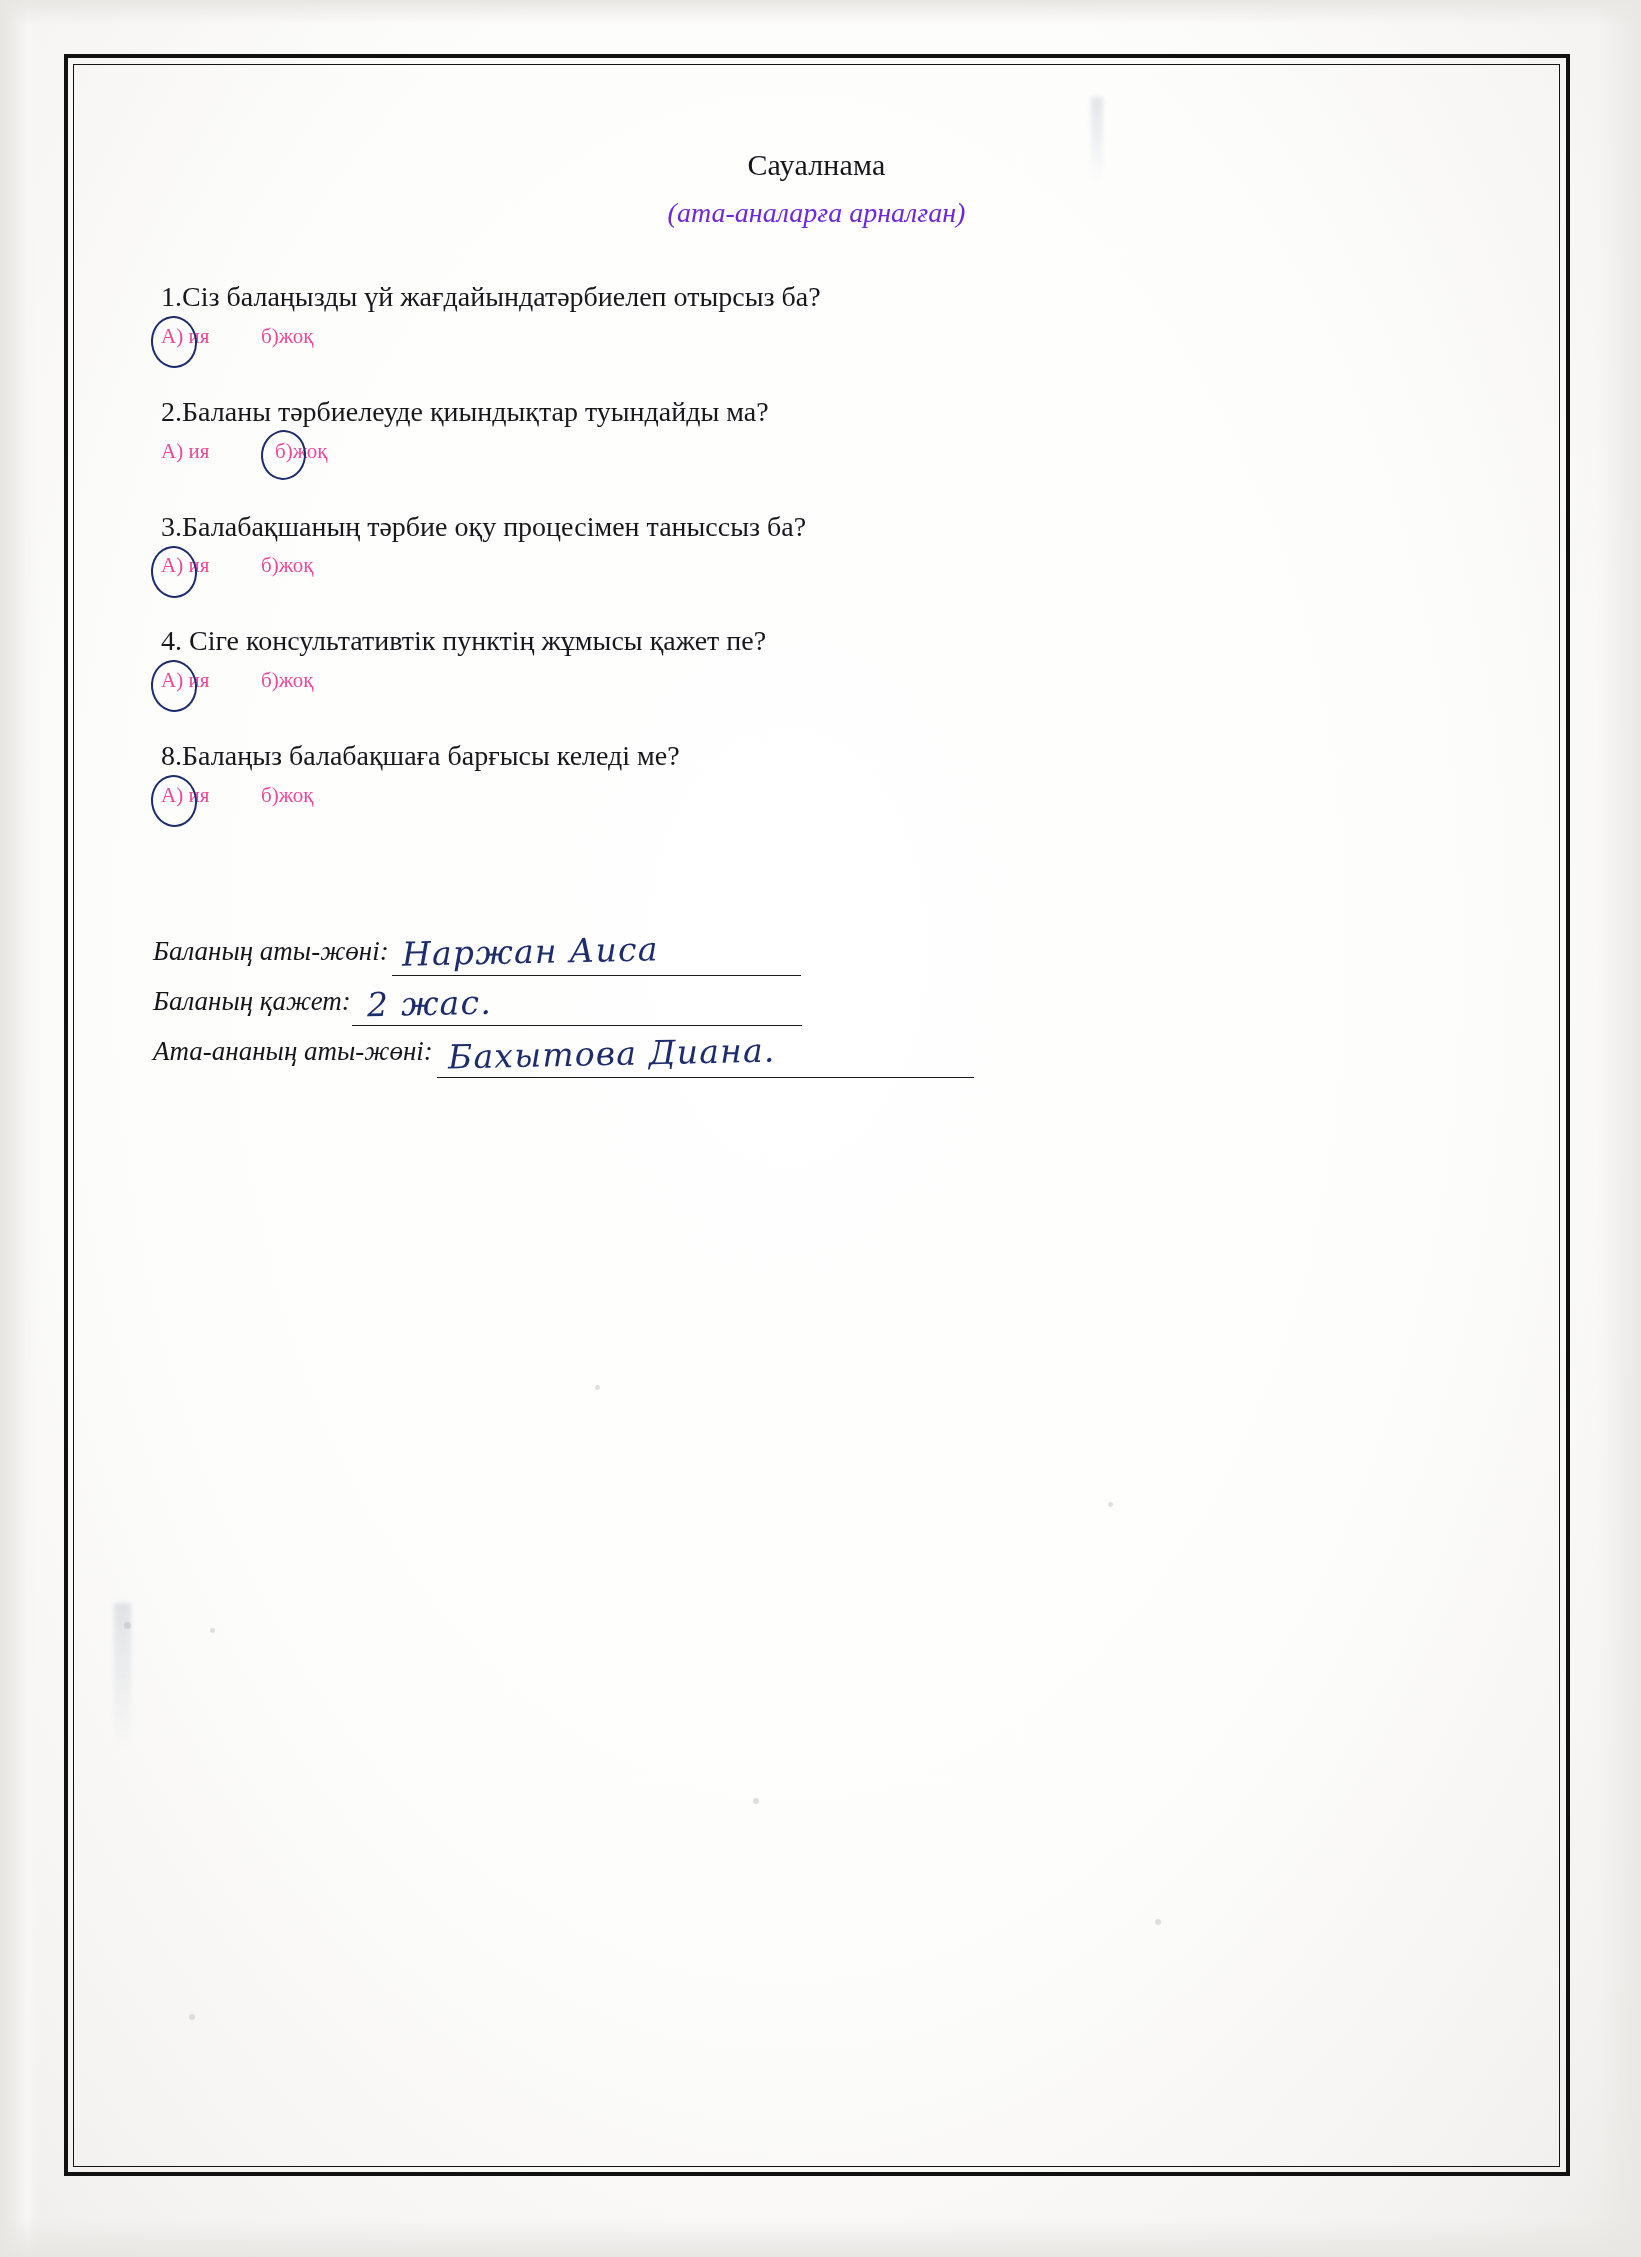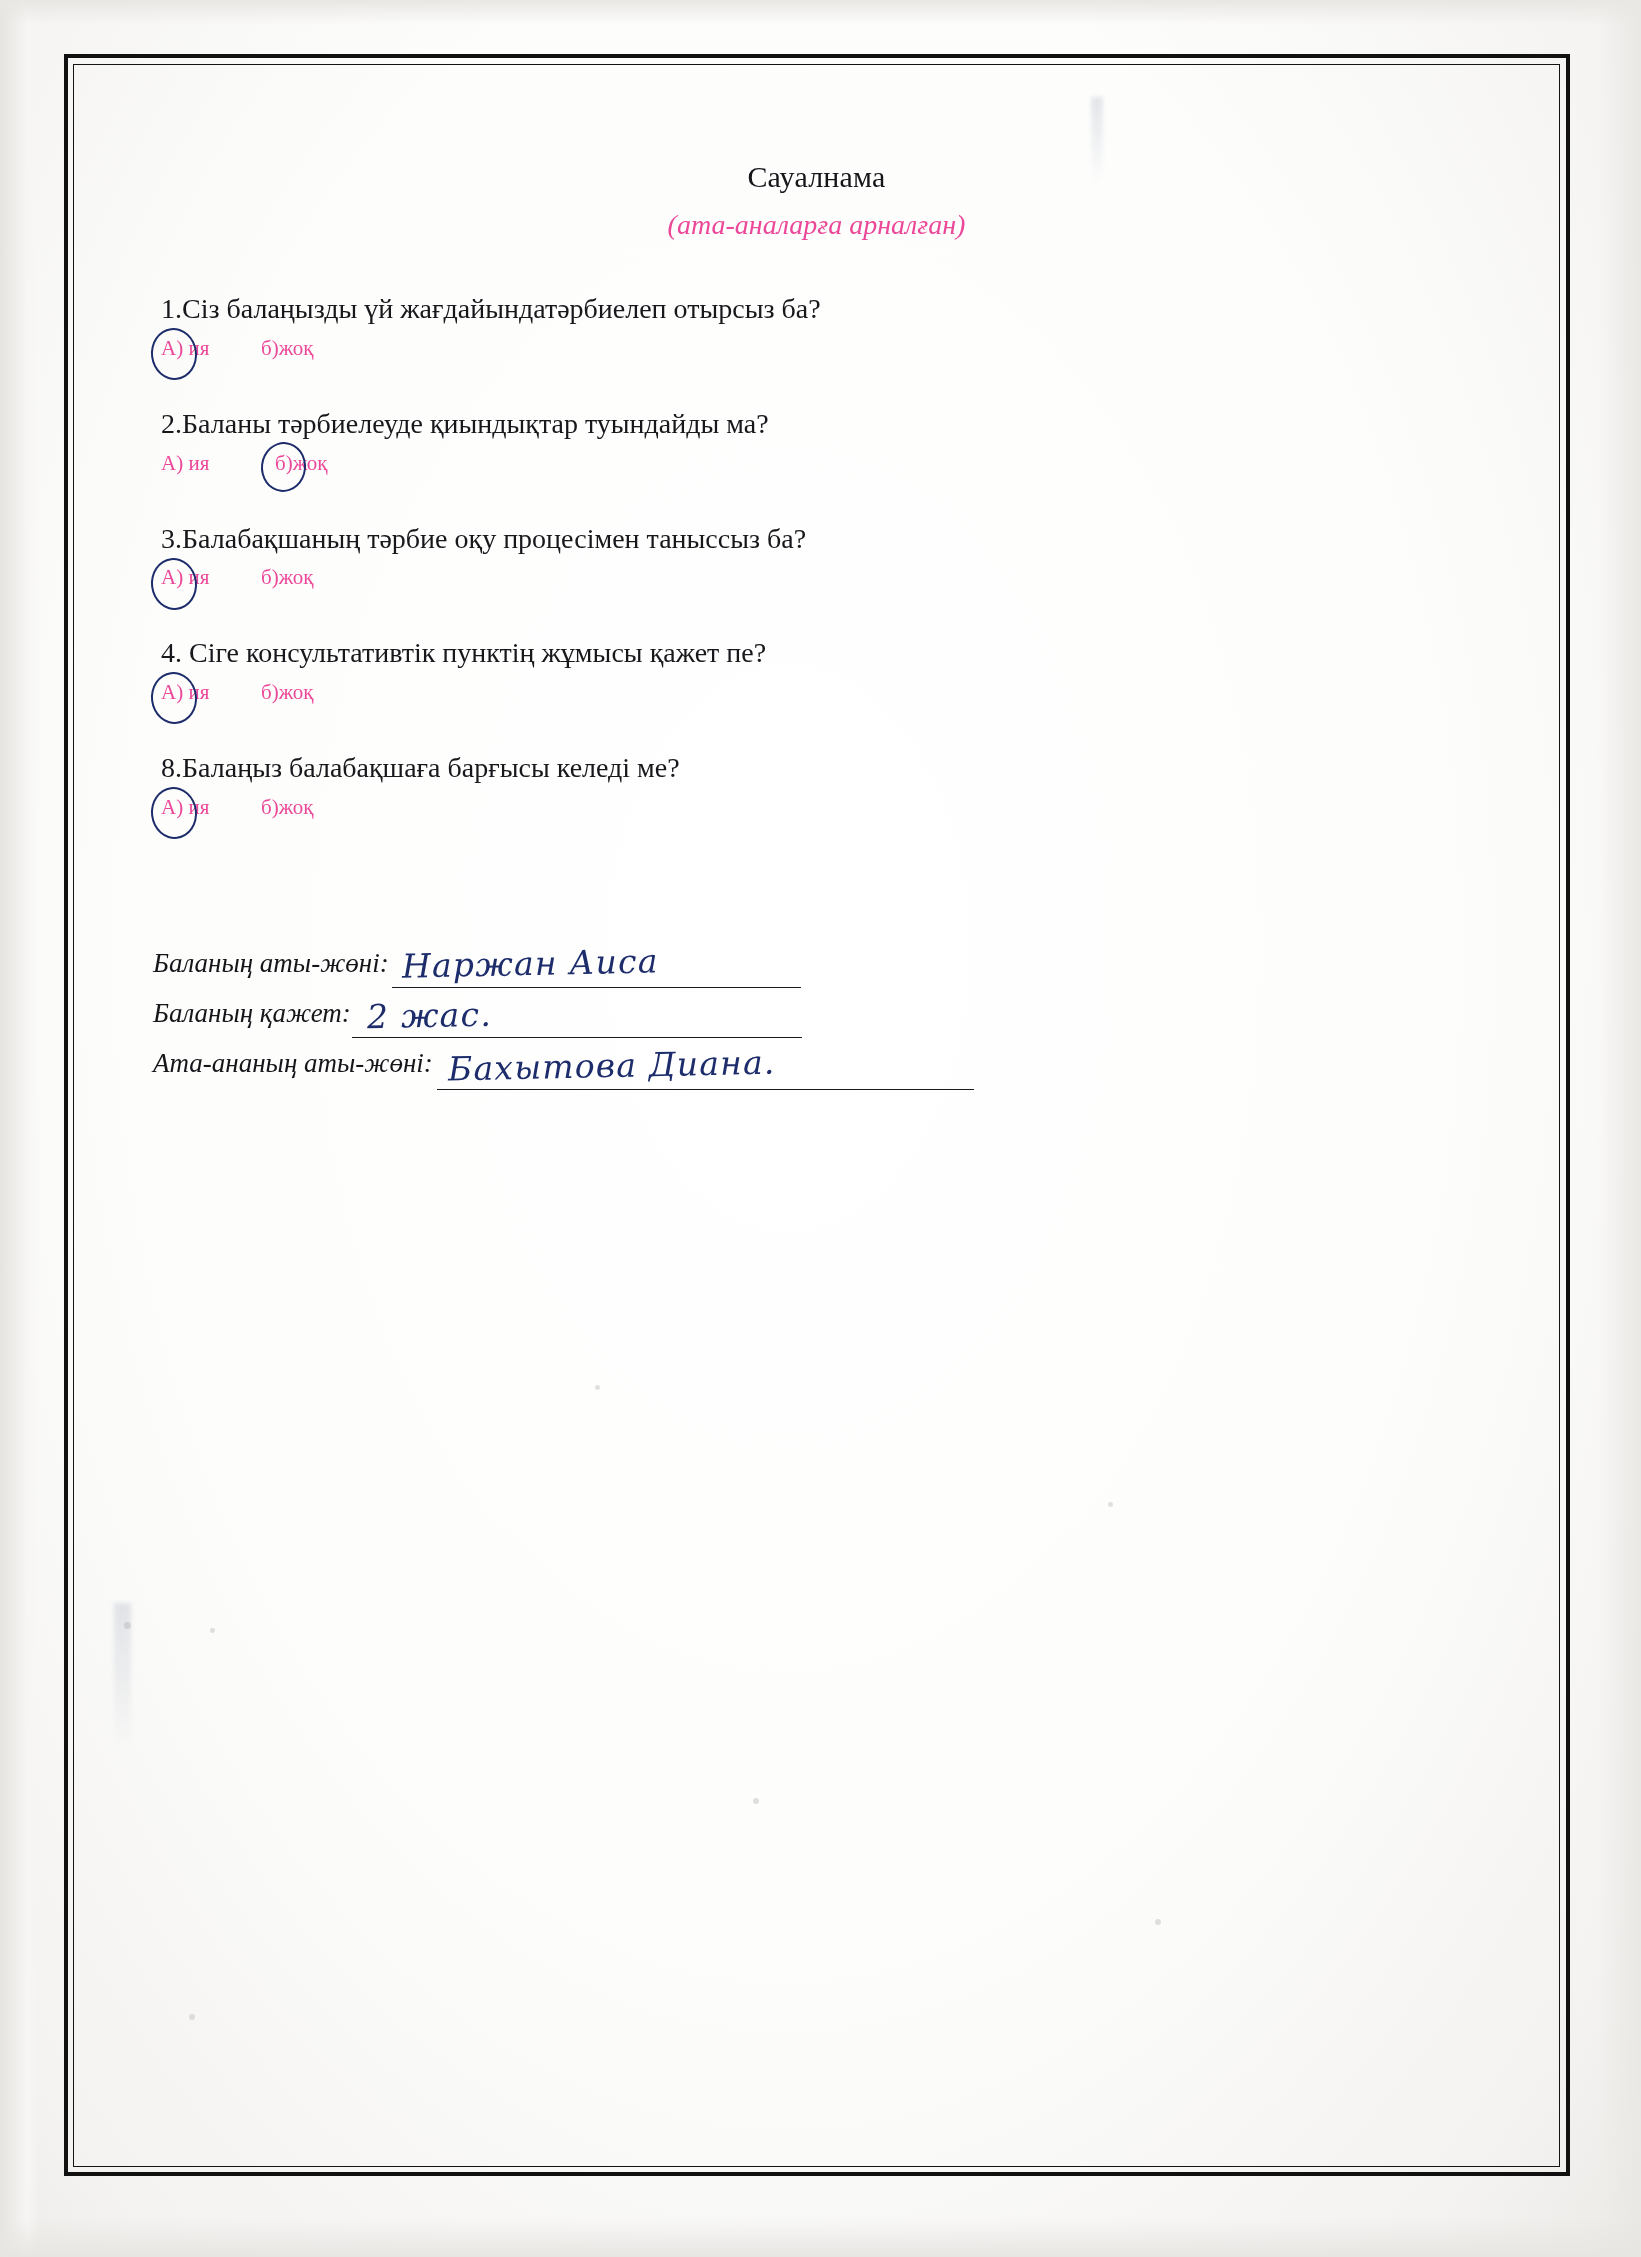--- a/index.html
+++ b/index.html
@@ -65,39 +65,39 @@
     top: 64px;
     width: 1487px;
     height: 2103px;
     border: 1.9px solid #141414;
     box-sizing: border-box;
   }
 
   .content {
     position: absolute;
     left: 73px;
-    top: 76px;
+    top: 64px;
     width: 1487px;
     height: 2103px;
     box-sizing: border-box;
     padding: 0;
   }
 
   .doc-title {
     text-align: center;
     font-size: 30px;
     color: #15151a;
     margin-top: 84px;
     letter-spacing: 0.2px;
   }
   .doc-subtitle {
     text-align: center;
     font-size: 28px;
     font-style: italic;
-    color: #ec4899;
+    color: #6d28d9;
     margin-top: 15.4px;
   }
 
   .questions {
     margin-top: 50px;
     padding-left: 88px;
     padding-right: 58px;
   }
   .q-block {
     margin-bottom: 31px;

